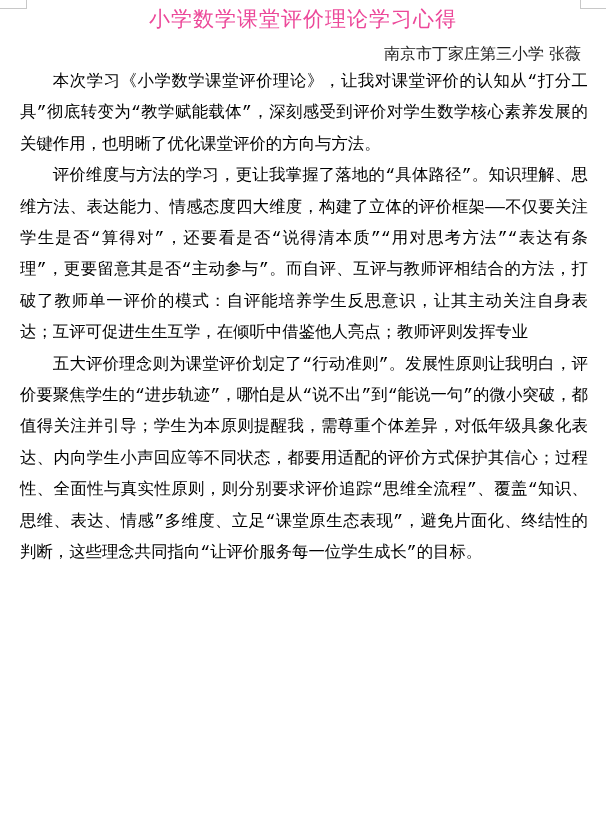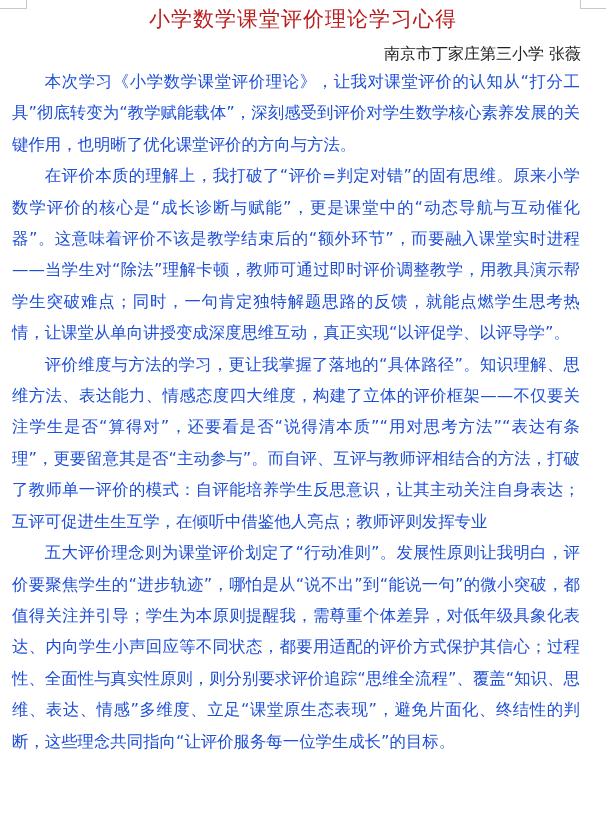--- a/index.html
+++ b/index.html
@@ -4,35 +4,34 @@
 <style>
   html, body { margin:0; padding:0; background:#ffffff; }
   body { width:606px; height:820px; overflow:hidden; position:relative;
          font-family:"DejaVu Sans", "Liberation Sans", sans-serif; color:#1a1a1a; }
   .crop { position:absolute; background:#c8c8c8; }
   .crop.tl-h { left:0; top:8px; width:26px; height:1px; }
   .crop.tl-v { left:26px; top:0; width:1px; height:9px; }
   .crop.tr-h { left:580px; top:8px; width:26px; height:1px; }
   .crop.tr-v { left:580px; top:0; width:1px; height:9px; }
   .title { position:absolute; left:0; top:5px; width:606px; text-align:center;
-           font-size:21px; letter-spacing:1px; color:#b91c1c; }
+           font-size:21px; letter-spacing:1px; color:#ec4899; }
   .author { position:absolute; right:25px; top:44px; font-size:16px; color:#222; }
-  .body { position:absolute; left:12px; top:66px; width:568px; font-size:16.4px;
-          line-height:31.4px; color:#1d4ed8; }
+  .body { position:absolute; left:20px; top:66px; width:568px; font-size:16.4px;
+          line-height:31.4px; color:#000000;font-family:Liberation Mono, monospace; }
   .body p { margin:0; text-indent:2em; text-align:justify; }
 </style>
 </head>
 <body>
 
 <div class="crop tl-h"></div>
 <div class="crop tl-v"></div>
 <div class="crop tr-h"></div>
 <div class="crop tr-v"></div>
 
 <div class="title">小学数学课堂评价理论学习心得</div>
 <div class="author">南京市丁家庄第三小学 张薇</div>
 
 <div class="body">
   <p>本次学习《小学数学课堂评价理论》，让我对课堂评价的认知从“打分工具”彻底转变为“教学赋能载体”，深刻感受到评价对学生数学核心素养发展的关键作用，也明晰了优化课堂评价的方向与方法。</p>
-  <p>在评价本质的理解上，我打破了“评价=判定对错”的固有思维。原来小学数学评价的核心是“成长诊断与赋能”，更是课堂中的“动态导航与互动催化器”。这意味着评价不该是教学结束后的“额外环节”，而要融入课堂实时进程——当学生对“除法”理解卡顿，教师可通过即时评价调整教学，用教具演示帮学生突破难点；同时，一句肯定独特解题思路的反馈，就能点燃学生思考热情，让课堂从单向讲授变成深度思维互动，真正实现“以评促学、以评导学”。</p>
   <p>评价维度与方法的学习，更让我掌握了落地的“具体路径”。知识理解、思维方法、表达能力、情感态度四大维度，构建了立体的评价框架——不仅要关注学生是否“算得对”，还要看是否“说得清本质”“用对思考方法”“表达有条理”，更要留意其是否“主动参与”。而自评、互评与教师评相结合的方法，打破了教师单一评价的模式：自评能培养学生反思意识，让其主动关注自身表达；互评可促进生生互学，在倾听中借鉴他人亮点；教师评则发挥专业</p>
   <p>五大评价理念则为课堂评价划定了“行动准则”。发展性原则让我明白，评价要聚焦学生的“进步轨迹”，哪怕是从“说不出”到“能说一句”的微小突破，都值得关注并引导；学生为本原则提醒我，需尊重个体差异，对低年级具象化表达、内向学生小声回应等不同状态，都要用适配的评价方式保护其信心；过程性、全面性与真实性原则，则分别要求评价追踪“思维全流程”、覆盖“知识、思维、表达、情感”多维度、立足“课堂原生态表现”，避免片面化、终结性的判断，这些理念共同指向“让评价服务每一位学生成长”的目标。</p>
 </div>
 
 </body></html>

